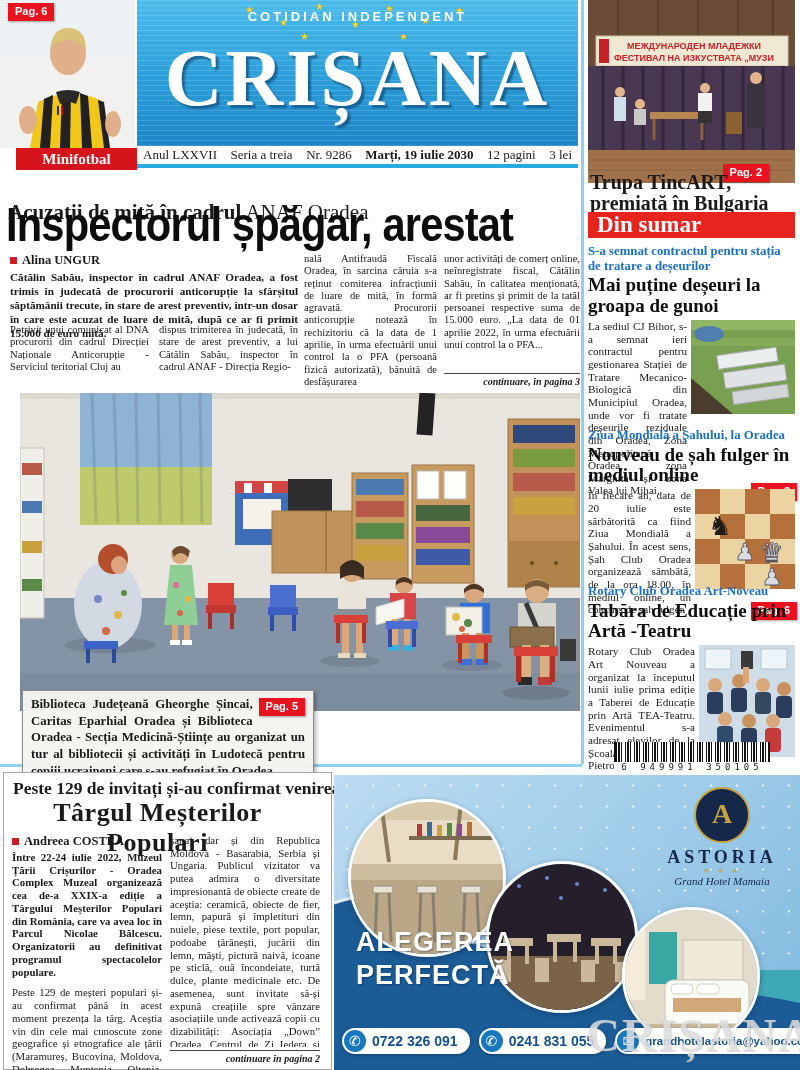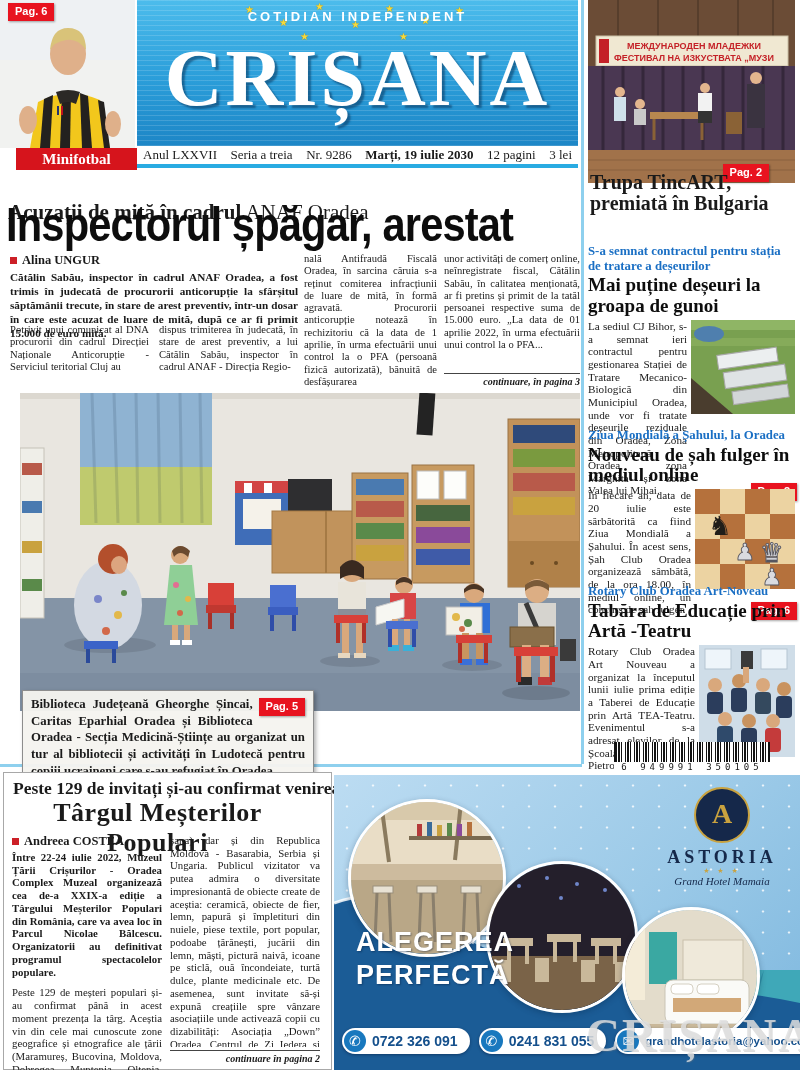--- a/index.html
+++ b/index.html
@@ -397,20 +397,21 @@
       <circle cx="117" cy="88" r="5" fill="#e3b68e"></circle>
         <rect x="110" y="93" width="14" height="18" fill="#f2f2f2"></rect>
       <rect x="110" y="111" width="14" height="12" fill="#333333"></rect>
       <circle cx="168" cy="78" r="6" fill="#e3b68e"></circle>
         <rect x="159" y="84" width="18" height="44" fill="#3a3340"></rect>
       <rect x="138" y="112" width="16" height="22" fill="#8a6236"></rect>
     </svg>
     <div class="badge" style="position:absolute;right:26px;top:164px;">Pag. 2</div>
     <div class="topstory-h">Trupa TincART, premiată în Bulgaria</div>
 
+    <div class="dinsumar">Din sumar</div>
 
     <div class="sb-item" style="top:244px;">
       <div class="sb-kicker">S-a semnat contractul pentru stația de tratare a deșeurilor</div>
       <div class="sb-headline">Mai puține deșeuri la groapa de gunoi</div>
       <div class="sb-row">
         <div class="sb-rowtxt sb-body">La sediul CJ Bihor, s-a semnat ieri contractul pentru gestionarea Stației de Tratare Mecanico-Biologică din Municipiul Oradea, unde vor fi tratate deșeurile reziduale din Oradea, Zona Metropolitană Oradea, zona Marghita și zona Valea lui Mihai.</div>
         <div class="sb-photo">
           <svg width="104" height="94" viewBox="0 0 104 94">
             <rect width="104" height="94" fill="#79a050"></rect>
             <rect y="0" width="104" height="10" fill="#8fb565"></rect>

